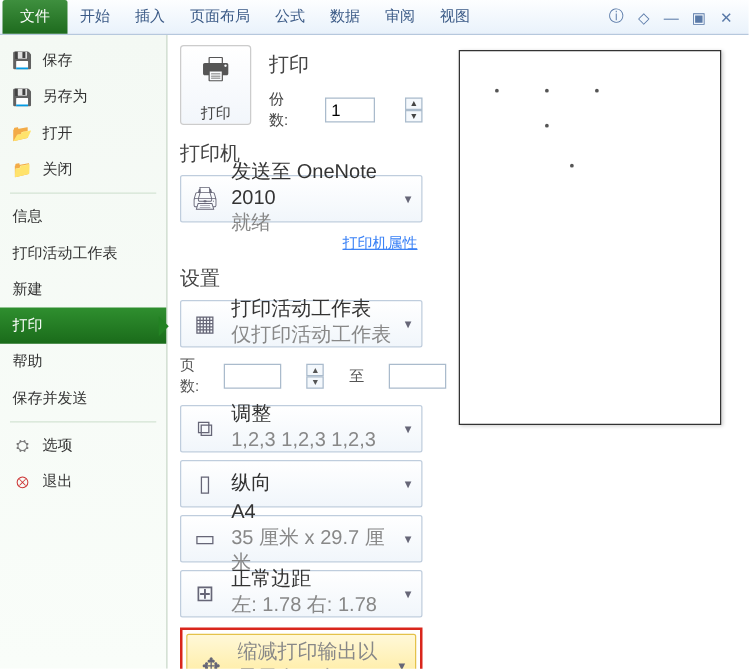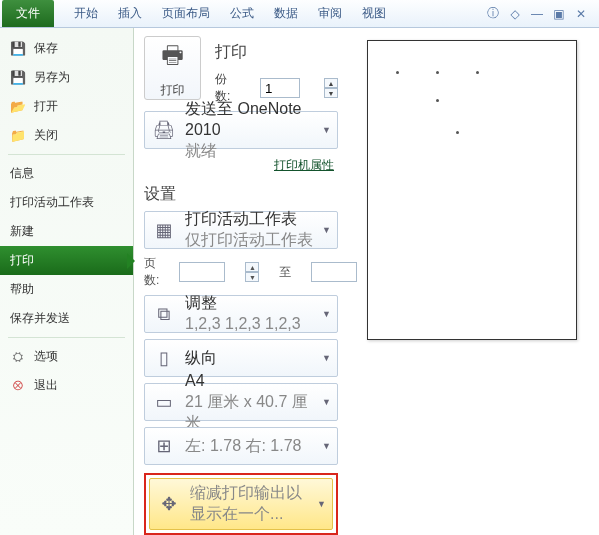--- a/index.html
+++ b/index.html
@@ -1,19 +1,19 @@
 <!DOCTYPE html>
 <html><head>
 <meta charset="utf-8">
 <style>
 *{box-sizing:border-box;margin:0;padding:0;font-family:"Microsoft YaHei","SimSun",sans-serif}
 body{width:599px;height:535px;background:#fff;font-size:12px;color:#444;overflow:hidden;position:relative}
 .ribbon{height:28px;display:flex;align-items:center;background:linear-gradient(#fdfeff,#e9f2fb);border-bottom:1px solid #b6c8dd;padding:0 2px}
 .ribbon .tab{padding:4px 10px;cursor:pointer;color:#3b5a86}
-.ribbon .tab.file{background:linear-gradient(#3e8f3e,#1e6b1e);color:#fff;border-radius:2px 2px 0 0;padding:5px 14px;margin-right:10px}
+.ribbon .tab.file{background:linear-gradient(#3e8f3e,#1e6b1e);color:#fff;border-radius:2px 2px 0 0;padding:5px 14px;margin-right:0}
 .titlebar-icons{margin-left:auto;display:flex;gap:6px;padding-right:8px}
 .titlebar-icons span{width:16px;height:16px;display:flex;align-items:center;justify-content:center;color:#5a7aa8;font-size:12px}
 .main{display:flex;height:calc(100% - 28px)}
 .sidebar{width:134px;background:linear-gradient(#f4f9f4,#f9fdf9);border-right:1px solid #c8d8c8;padding-top:6px}
 .sb-item{display:flex;align-items:center;padding:6px 10px;gap:8px;cursor:pointer;color:#333}
 .sb-item.active{background:linear-gradient(#2f8f2f,#1a6b1a);color:#fff;position:relative}
 .sb-item.active::after{content:"";position:absolute;right:-10px;top:50%;margin-top:-8px;border:8px solid transparent;border-left-color:#238223}
 .sb-sep{height:1px;background:#d4e4d4;margin:4px 8px}
 .sb-icon{width:16px;height:16px;display:inline-flex;align-items:center;justify-content:center;font-size:13px}
 .ic-save{color:#2a5aa8}.ic-saveas{color:#2a5aa8}.ic-open{color:#d4a239}.ic-close{color:#d4a239}.ic-options{color:#777}.ic-exit{color:#c33}
@@ -26,21 +26,21 @@
 .copies{display:flex;align-items:center;gap:24px}
 .copies input{width:40px;height:20px;border:1px solid #abc;padding:0 4px}
 .spin{display:flex;flex-direction:column}
 .spin span{width:14px;height:10px;border:1px solid #abc;background:#f4f8fc;font-size:7px;display:flex;align-items:center;justify-content:center;cursor:pointer}
 .dd{border:1px solid #bfcddd;border-radius:2px;background:linear-gradient(#fff,#f1f6fb);padding:4px 6px;display:flex;align-items:center;gap:8px;cursor:pointer;position:relative;min-height:38px}
 .dd .dicon{width:26px;height:26px;display:flex;align-items:center;justify-content:center;font-size:18px;color:#667}
 .dd .dtext{flex:1;line-height:1.3}
 .dd .dtext .t1{color:#333;font-size:16px}
 .dd .dtext .t2{color:#888;font-size:16px}
 .dd .caret{color:#667;font-size:9px}
-.link-r{text-align:right;color:#14532d;text-decoration:underline;cursor:pointer;font-size:12px;padding:2px 4px}
+.link-r{text-align:right;color:#3b82f6;text-decoration:underline;cursor:pointer;font-size:12px;padding:2px 4px}
 .pages-row{display:flex;align-items:center;gap:20px;font-size:12px;color:#555}
 .pages-row input{width:46px;height:20px;border:1px solid #abc;padding:0 3px}
 .highlight-wrap{border:2px solid #d9261c;padding:3px;margin-top:2px}
 .dd.yellow{background:linear-gradient(#fff8d8,#ffe789);border-color:#e4c24a}
 .preview{flex:1;padding:12px;display:flex;align-items:flex-start;justify-content:center}
 .page{width:210px;height:300px;border:1px solid #333;background:#fff;box-shadow:1px 1px 3px rgba(0,0,0,.2);position:relative}
 .page .dot{position:absolute;width:3px;height:3px;background:#555;border-radius:50%}
 </style>
 </head>
 <body>
@@ -123,20 +123,21 @@
           <span>份数:</span>
           <input value="1" style="">
           <div class="spin">
               <span>▲</span>
               <span>▼</span>
             </div>
         </div>
       </div>
     </div>
 
+    <div class="section-h">打印机</div>
     <div class="dd">
       <span class="dicon">🖨</span>
       <div class="dtext">
           <div class="t1">发送至 OneNote 2010</div>
           <div class="t2">就绪</div>
         </div>
       <span class="caret">▼</span>
     </div>
     <div class="link-r">打印机属性</div>
 
@@ -180,28 +181,29 @@
       <div class="dtext">
           <div class="t1">纵向</div>
         </div>
       <span class="caret">▼</span>
     </div>
 
     <div class="dd">
       <span class="dicon">▭</span>
       <div class="dtext">
           <div class="t1">A4</div>
-          <div class="t2">21 厘米 x 40.7 厘米</div>
+          <div class="t2">35 厘米 x 29.7 厘米</div>
         </div>
       <span class="caret">▼</span>
     </div>
 
     <div class="dd">
       <span class="dicon">⊞</span>
       <div class="dtext">
+          <div class="t1">正常边距</div>
           <div class="t2">左: 1.78    右: 1.78</div>
         </div>
       <span class="caret">▼</span>
     </div>
 
     <div class="highlight-wrap">
       <div class="dd yellow">
         <span class="dicon">✥</span>
         <div class="dtext">
             <div class="t2">缩减打印输出以显示在一个...</div>

